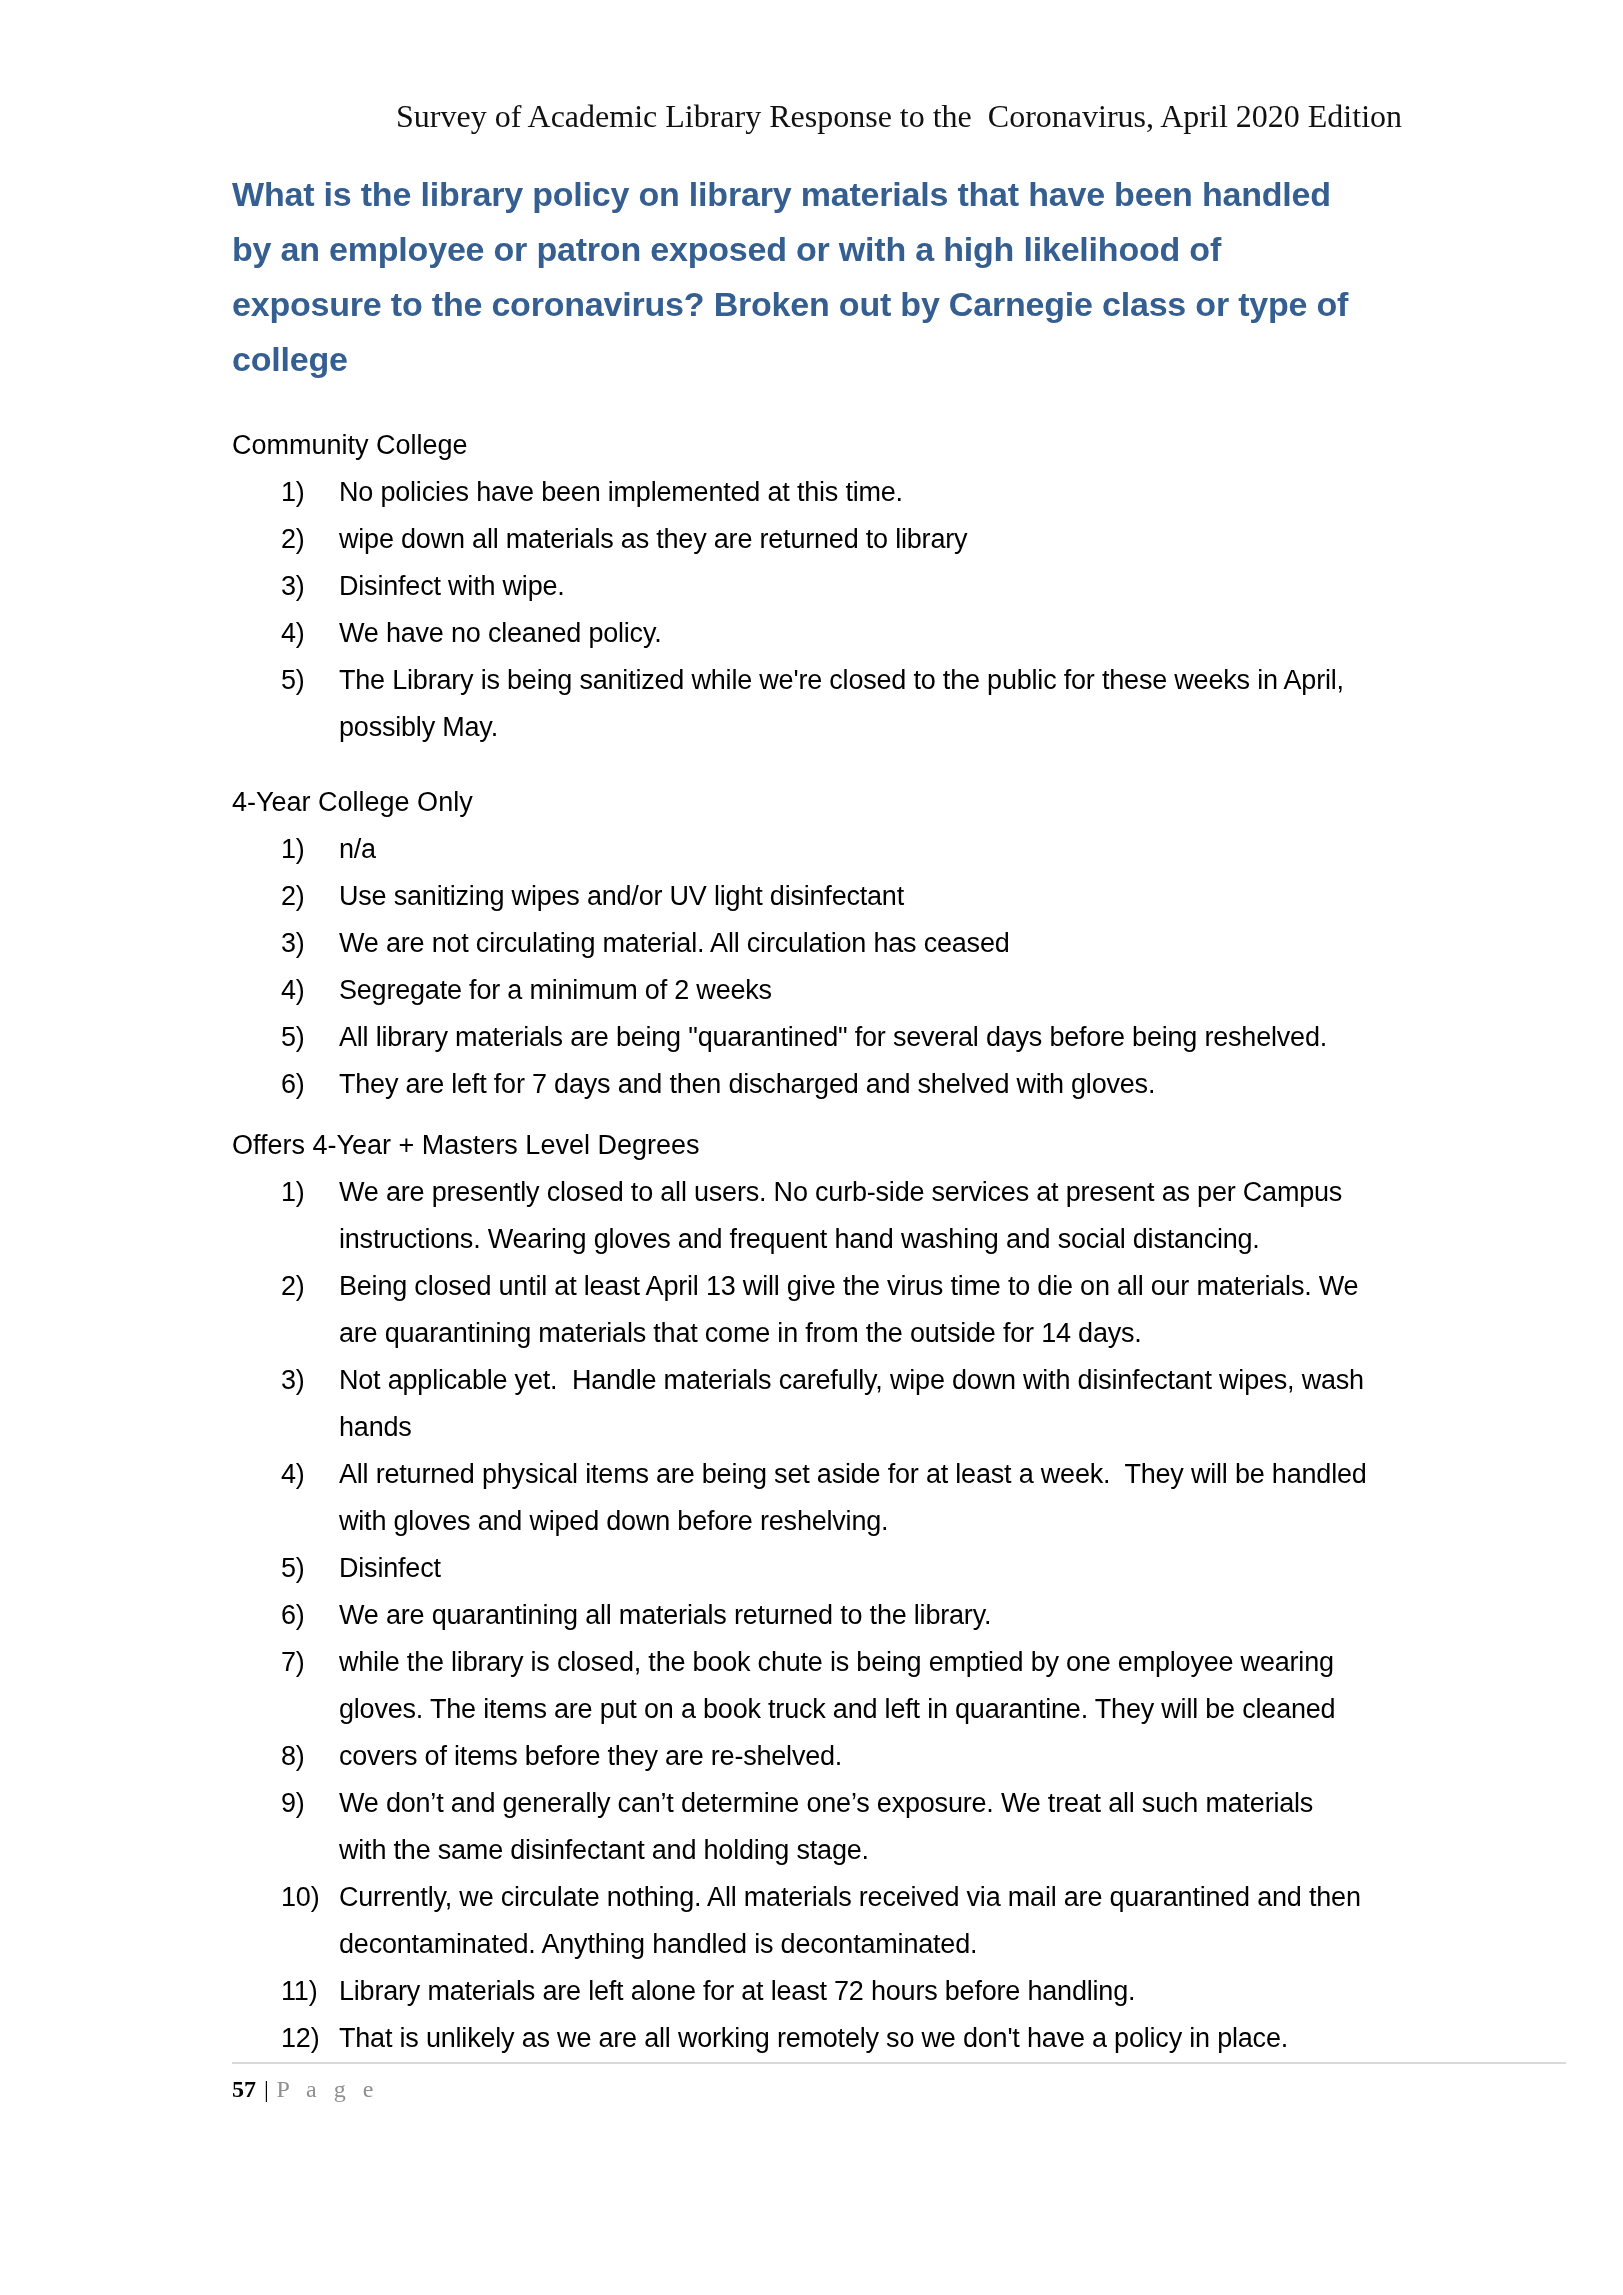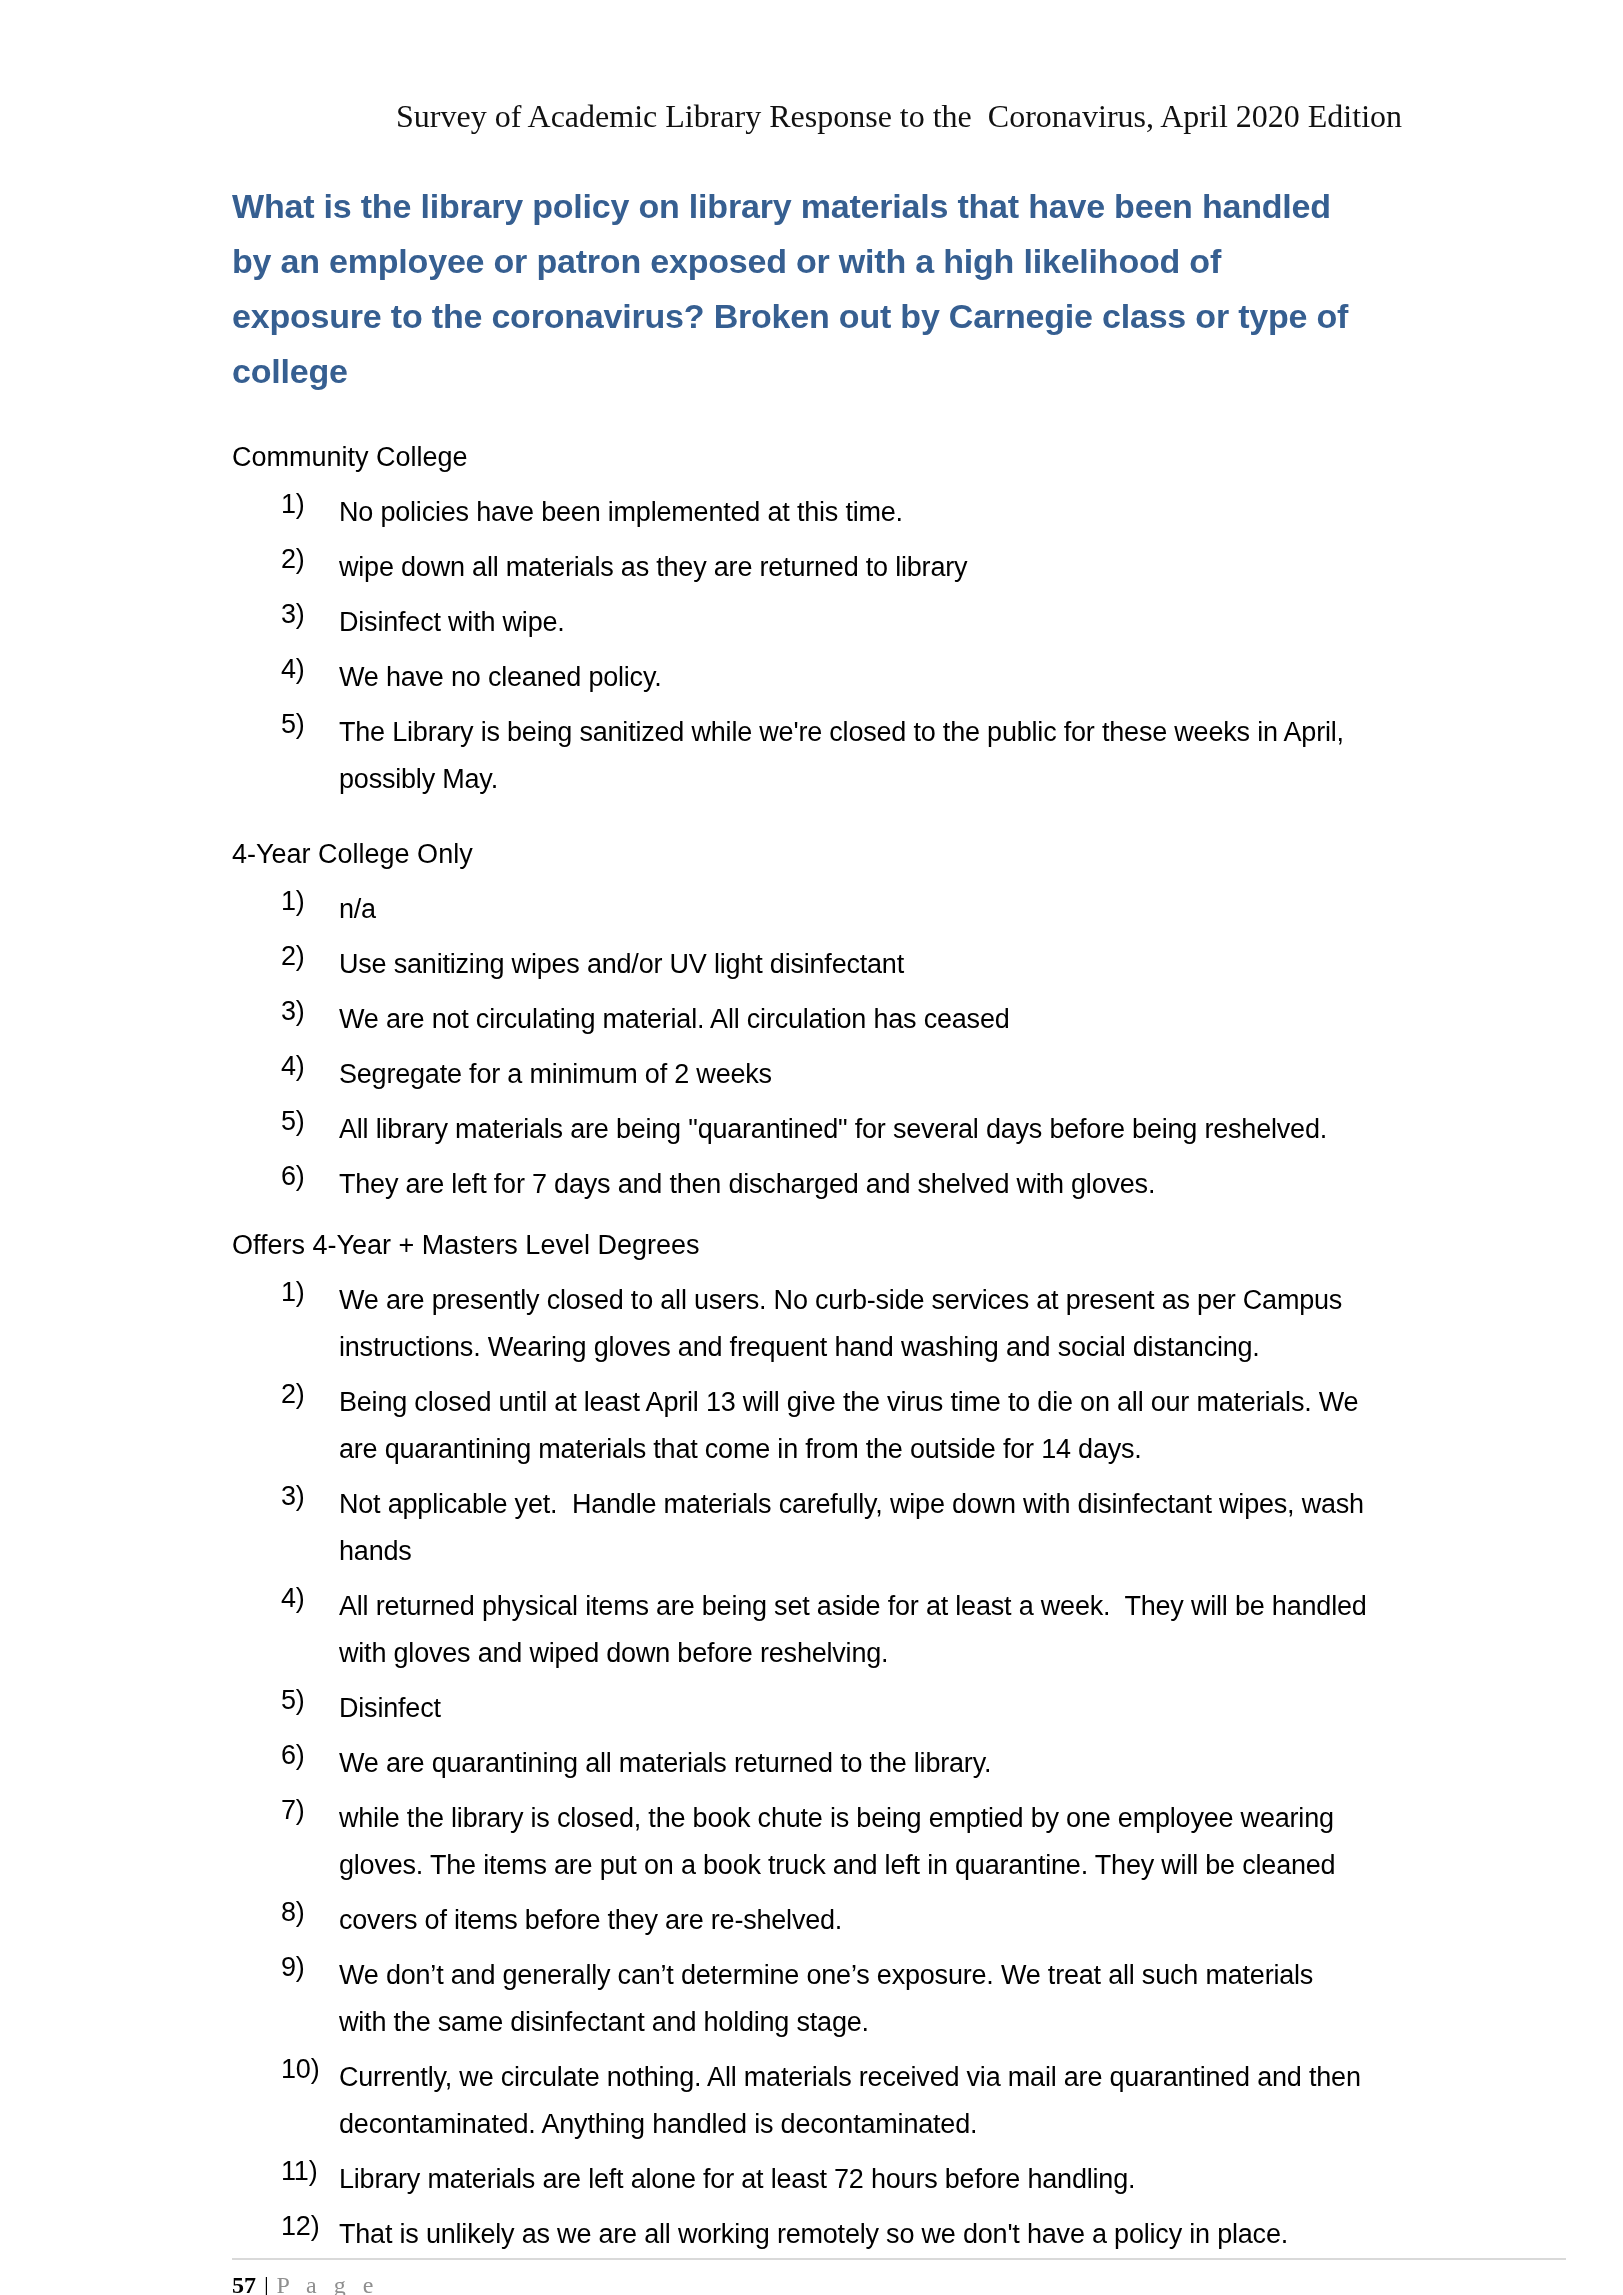--- a/index.html
+++ b/index.html
@@ -17,21 +17,21 @@
   .page-header {
     padding-top: 97px;
     font-family: "Liberation Serif", serif;
     font-size: 32px;
     line-height: 38px;
     text-align: center;
     white-space: pre;
     color: #111111;
   }
 
-  .doc-title { margin-top: 44px; }
+  .doc-title { margin-top: 32px; }
   .title-line {
     color: #365F91;
     font-weight: 700;
     font-size: 34px;
     line-height: 55px;
     letter-spacing: -0.2px;
     white-space: pre;
   }
 
   .section-block.s1 { margin-top: 35px; }
@@ -46,21 +46,21 @@
   .answer-list { margin: 0; padding: 0; list-style: none; }
   .list-item { display: flex; align-items: flex-start; }
   .list-item-number {
     flex: 0 0 auto;
     margin-left: 49px;
     width: 58px;
     font-size: 27px;
     line-height: 47px;
     letter-spacing: -0.2px;
   }
-  .list-item-text { flex: 1 1 auto; min-width: 0; margin-top: 8px; }
+  .list-item-text { flex: 1 1 auto; min-width: 0; }
   .item-line {
     font-size: 27px;
     line-height: 47px;
     letter-spacing: -0.2px;
     white-space: pre;
   }
 
   .footer-rule {
     height: 0;
     border-top: 2.4px solid #d9d9d9;

